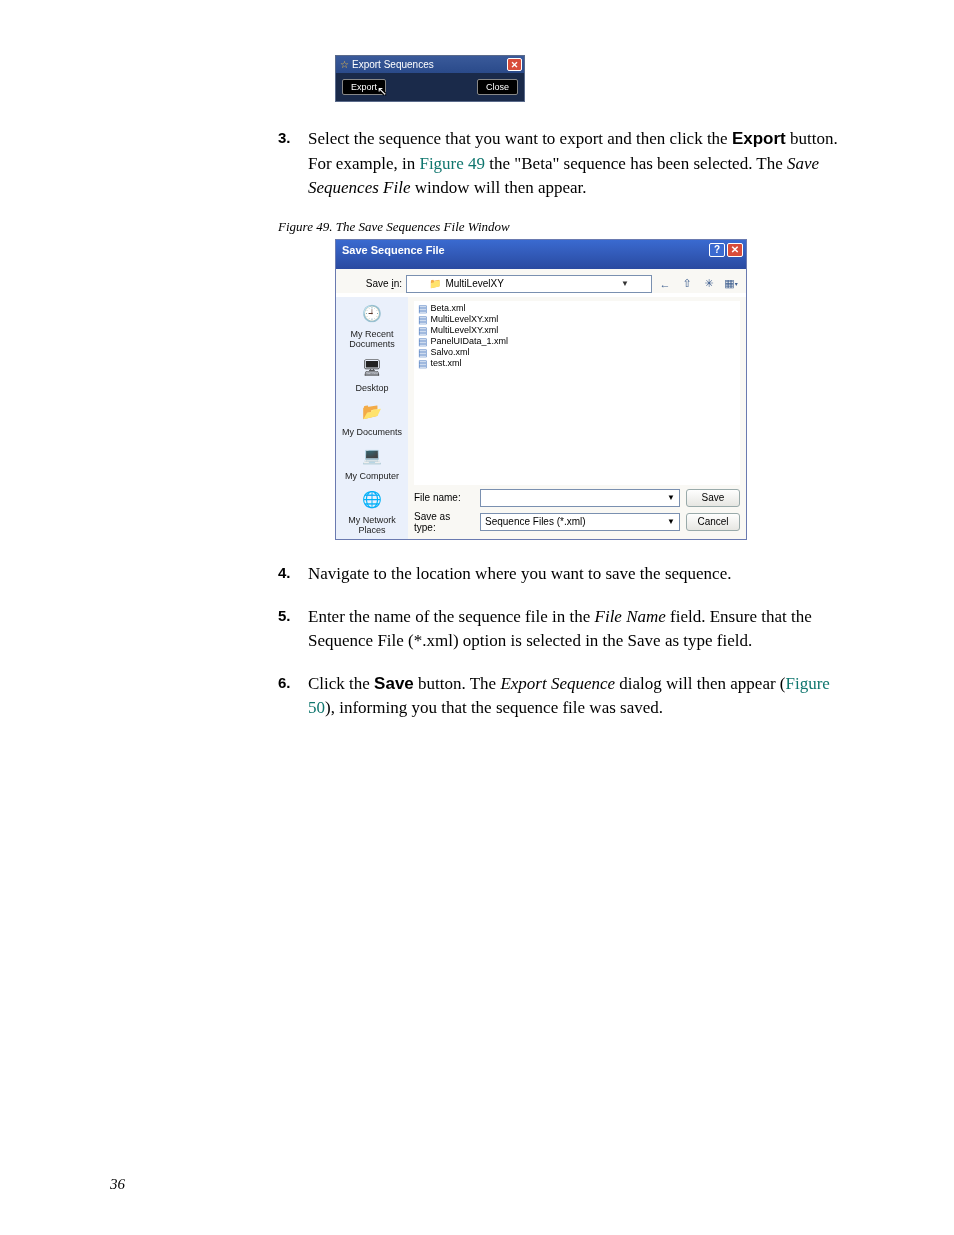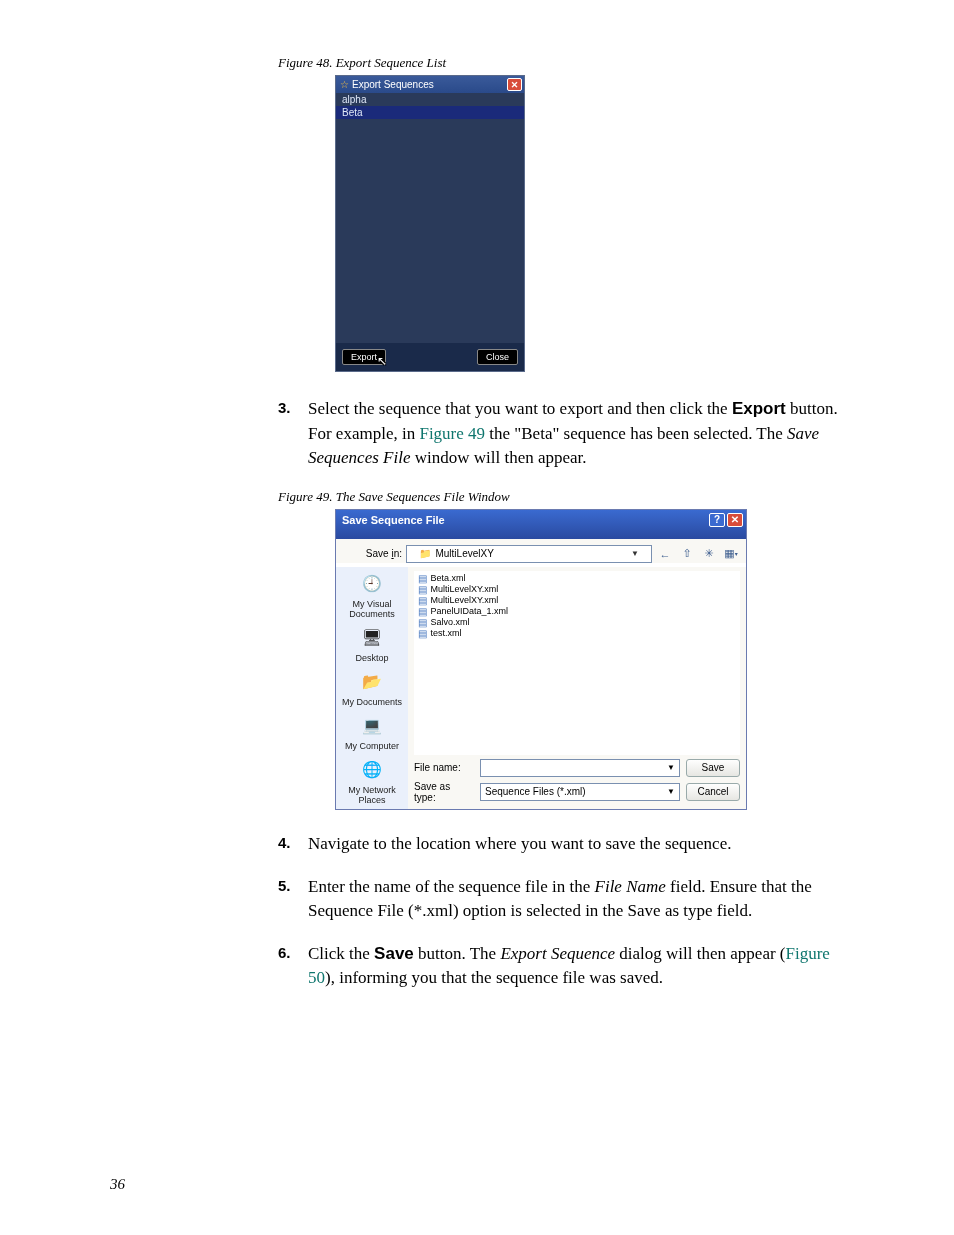--- a/index.html
+++ b/index.html
@@ -138,21 +138,21 @@
     display: flex; align-items: center; justify-content: center;
     font-size: 16px;
   }
   .sd-main { flex: 1; padding: 4px 6px 6px 6px; display: flex; flex-direction: column; }
   .sd-row { display: flex; align-items: center; gap: 4px; margin-bottom: 4px; }
   .sd-row label { width: 60px; text-align: right; text-decoration: underline dotted transparent; }
   .sd-row label .ul { text-decoration: underline; }
   .sd-select {
     border: 1px solid #7a90b0; background: #fff;
     height: 18px; flex: 1; display: flex; align-items: center;
-    padding: 0 12px; justify-content: space-between;
+    padding: 0 22px; justify-content: space-between;
   }
   .sd-select .folder { color: #d7b04a; margin-right: 4px; }
   .sd-select .arrow { color: #333; font-size: 8px; }
   .sd-toolbar-icons { display: flex; gap: 4px; align-items: center; }
   .sd-ticon {
     width: 18px; height: 16px;
     display: flex; align-items: center; justify-content: center;
     color: #406090; font-size: 11px;
   }
   .sd-filelist {
@@ -181,29 +181,24 @@
     font-size: 15px; font-style: italic;
   }
   .footer .page-num { font-style: italic; }
 </style>
 </head>
 <body>
 
 <div class="page">
 
   <div class="fig48-wrap">
-    <div class="fig-caption">Figure 48.  Export Sequence List</div>
     <div class="export-dialog">
       <div class="ed-title">
         <span><span style="color:#f7c040;margin-right:3px;">☆</span><span>Export Sequences</span></span>
         <span class="close-x">✕</span>
-      </div>
-      <div class="ed-list">
-        <div class="ed-item">alpha</div>
-        <div class="ed-item selected">Beta</div>
       </div>
       <div class="ed-footer">
         <span class="ed-btn">
           <span>Export</span>
           <span class="cursor-arrow">↖</span>
         </span>
         <span class="ed-btn">Close</span>
       </div>
     </div>
   </div>
@@ -237,21 +232,21 @@
           <div class="sd-toolbar-icons">
             <span class="sd-ticon">←</span>
             <span class="sd-ticon">⇧</span>
             <span class="sd-ticon">✳</span>
             <span class="sd-ticon">▦<span style="font-size:6px;">▾</span></span>
           </div>
         </div>
       </div>
       <div class="sd-body">
         <div class="sd-sidebar">
-          <div class="sd-sbitem"><div class="sd-sbicon">🕘</div><span>My Visual Documents</span></div>
+          <div class="sd-sbitem"><div class="sd-sbicon">🕘</div><span>My Recent Documents</span></div>
           <div class="sd-sbitem"><div class="sd-sbicon">🖥</div><span>Desktop</span></div>
           <div class="sd-sbitem"><div class="sd-sbicon">📂</div><span>My Documents</span></div>
           <div class="sd-sbitem"><div class="sd-sbicon">💻</div><span>My Computer</span></div>
           <div class="sd-sbitem"><div class="sd-sbicon">🌐</div><span>My Network Places</span></div>
         </div>
         <div class="sd-main">
           <div class="sd-filelist">
             <div class="sd-file">
                 <span class="ficon">▤</span>
                 <span>Beta.xml</span>

